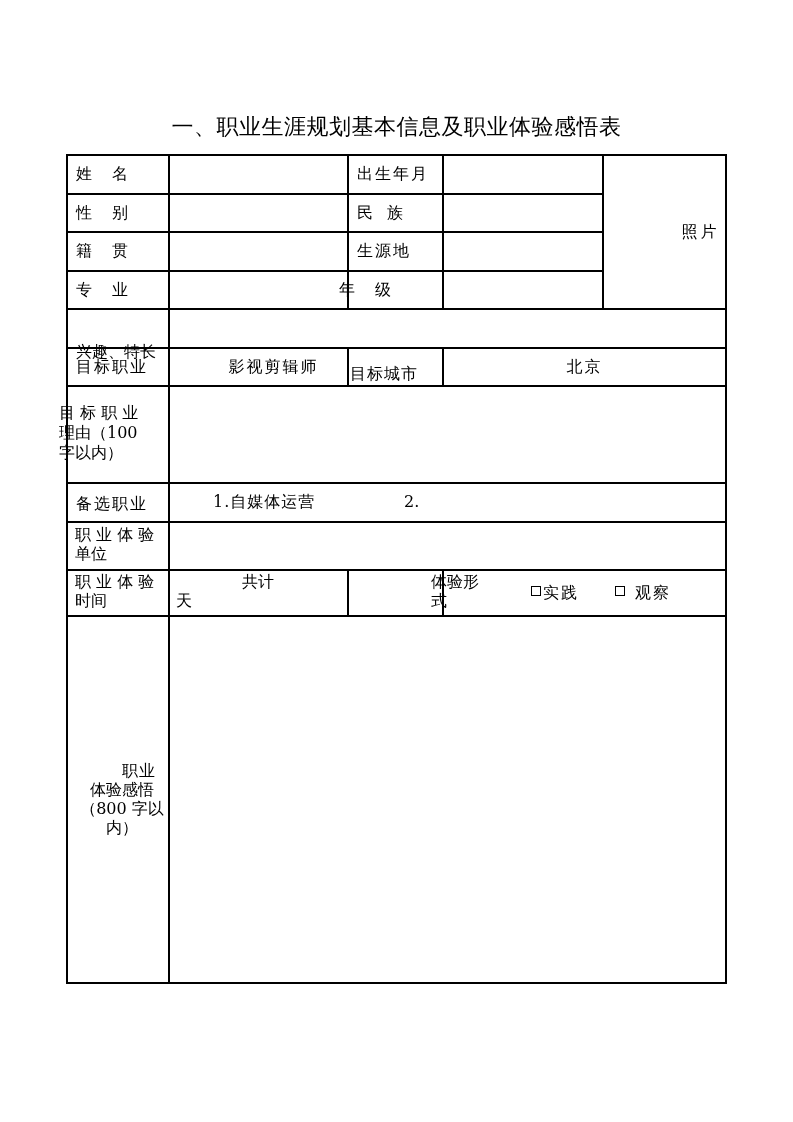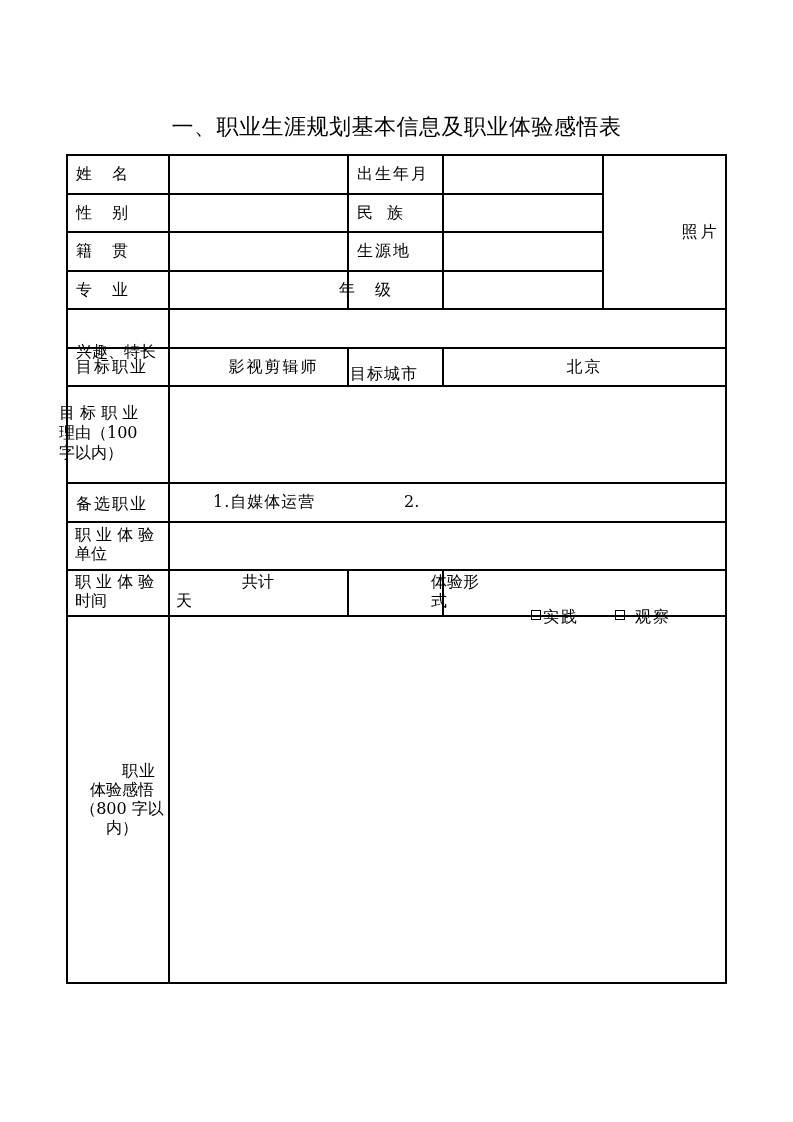--- a/index.html
+++ b/index.html
@@ -97,21 +97,21 @@
     <div>时间</div>
   </div>
   <div class="cell" style="left:176px; top:572px; width:170px; height:44px; line-height:19px;">
     <div style="padding-left:66px;">共计</div>
     <div>天</div>
   </div>
   <div class="cell" style="left:387px; top:572px; width:55px; height:44px; line-height:19px;margin-left:44px;">
     <div>体验形</div>
     <div>式</div>
   </div>
-  <div class="cell vc" style="left:531px; top:593px; width:194px; height:46px;">
+  <div class="cell vc" style="left:531px; top:569px; width:194px; height:46px;">
     <span style="letter-spacing:2px;">
       <span class="box"></span><span>实践</span>
     </span>
     <span style="margin-left:36px; letter-spacing:2px;font-family:Liberation Serif, serif;">
       <span class="box" style="margin-right:10px;"></span><span>观察</span>
     </span>
   </div>
 
   <div class="cell" style="left:78px; top:761px; width:88px; height:80px; line-height:19px; text-align:center;">
     <div style="text-align:right; padding-right:10px; letter-spacing:1px;">职业</div>

